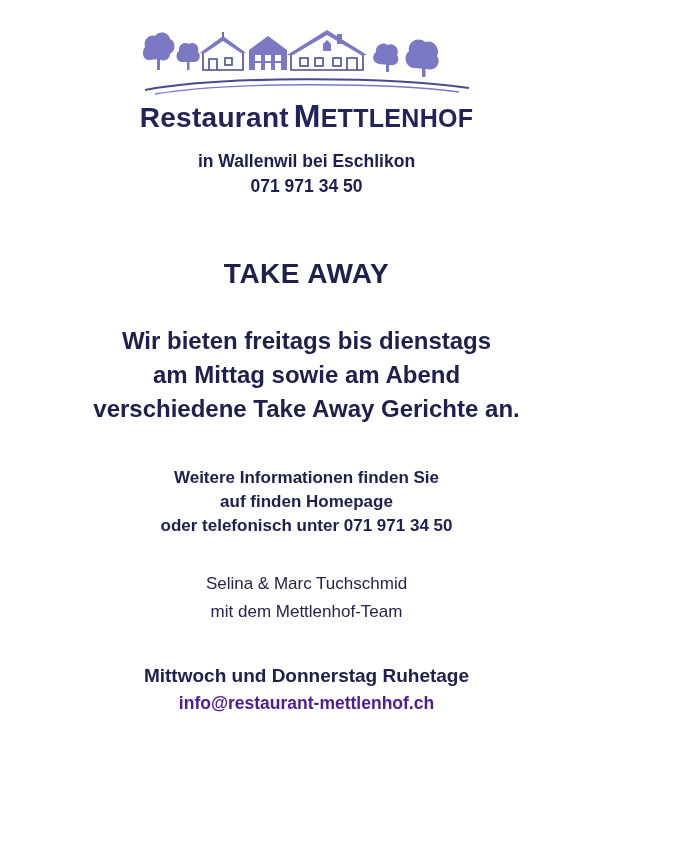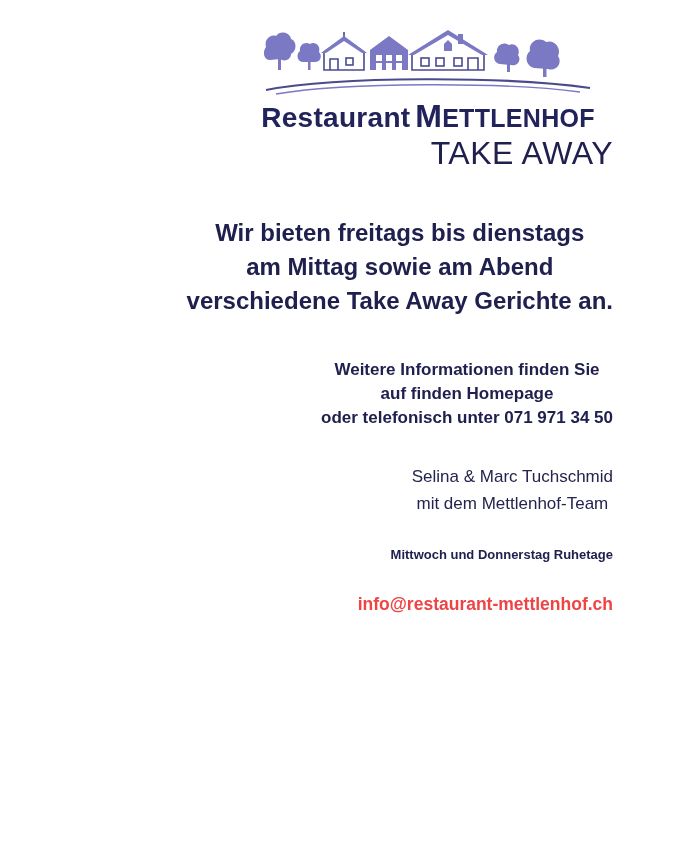--- a/index.html
+++ b/index.html
@@ -13,21 +13,21 @@
     font-family: "Liberation Sans", sans-serif;
     color: #1b1b4a;
     overflow: hidden;
   }
   .page {
     width: 613px;
     height: 849px;
     position: relative;
     display: flex;
     flex-direction: column;
-    align-items: flex-end;
+    align-items: center;
   }
 
   
   .logo-block {
     margin-top: 18px;
     width: 370px;
     display: flex;
     flex-direction: column;
     align-items: center;
   }
@@ -63,65 +63,65 @@
     margin-top: 14px;
     text-align: center;
     font-size: 17.5px;
     font-weight: bold;
     line-height: 1.45;
     color: #1d1d52;
   }
 
   
   .takeaway-title {
-    font-size: 32px;
-    font-weight: normal;
+    margin-top: 58px;
+    font-size: 28px;
+    font-weight: bold;
     letter-spacing: 0.5px;
     color: #20204f;
     text-align: center;
   }
   .para {
     text-align: center;
     color: #20204f;
     font-weight: bold;
   }
   .para-offer {
-    margin-top: 44px;
+    margin-top: 34px;
     font-size: 24px;
     line-height: 1.42;
   }
   .para-info {
     margin-top: 40px;
     font-size: 17px;
     line-height: 1.42;
   }
 
   
   .signature {
     margin-top: 32px;
     text-align: center;
     font-size: 17px;
     font-weight: normal;
     line-height: 1.6;
     color: #24244f;
   }
   .closed-days {
-    margin-top: 30px;
-    text-align: center;
-    font-size: 13px;
+    margin-top: 40px;
+    text-align: center;
+    font-size: 19px;
     font-weight: bold;
     color: #20204f;
   }
   .contact {
-    margin-top: 26px;
     text-align: center;
     font-size: 17.5px;
     font-weight: bold;
     line-height: 1.9;
-    color: #ef4444;
+    color: #4c1d95;
   }
 </style>
 </head>
 <body>
 
 <div class="page">
 
   <div class="logo-block">
     <svg class="logo-art" viewBox="0 0 340 78">
       <g fill="#7b78c4" stroke="none">
@@ -177,20 +177,24 @@
 
       <path d="M8 72 C80 58 250 58 332 70" fill="none" stroke="#4a4a8f" stroke-width="2.2"></path>
       <path d="M18 76 C90 64 246 64 322 74" fill="none" stroke="#7b78c4" stroke-width="1.4"></path>
     </svg>
 
     <div class="logo-wordmark">
       <span class="word-restaurant">Restaurant</span><span>&nbsp;</span><span class="word-mettlenhof"><span>M</span><span class="small-caps">ETTLENHOF</span></span>
     </div>
   </div>
 
+  <div class="subhead">
+    <div>in Wallenwil bei Eschlikon</div>
+    <div>071 971 34 50</div>
+  </div>
 
   <div class="takeaway-title">TAKE AWAY</div>
 
   <div class="para para-offer">
     <div>Wir bieten freitags bis dienstags</div>
     <div>am Mittag sowie am Abend</div>
     <div>verschiedene Take Away Gerichte an.</div>
   </div>
 
   <div class="para para-info">

